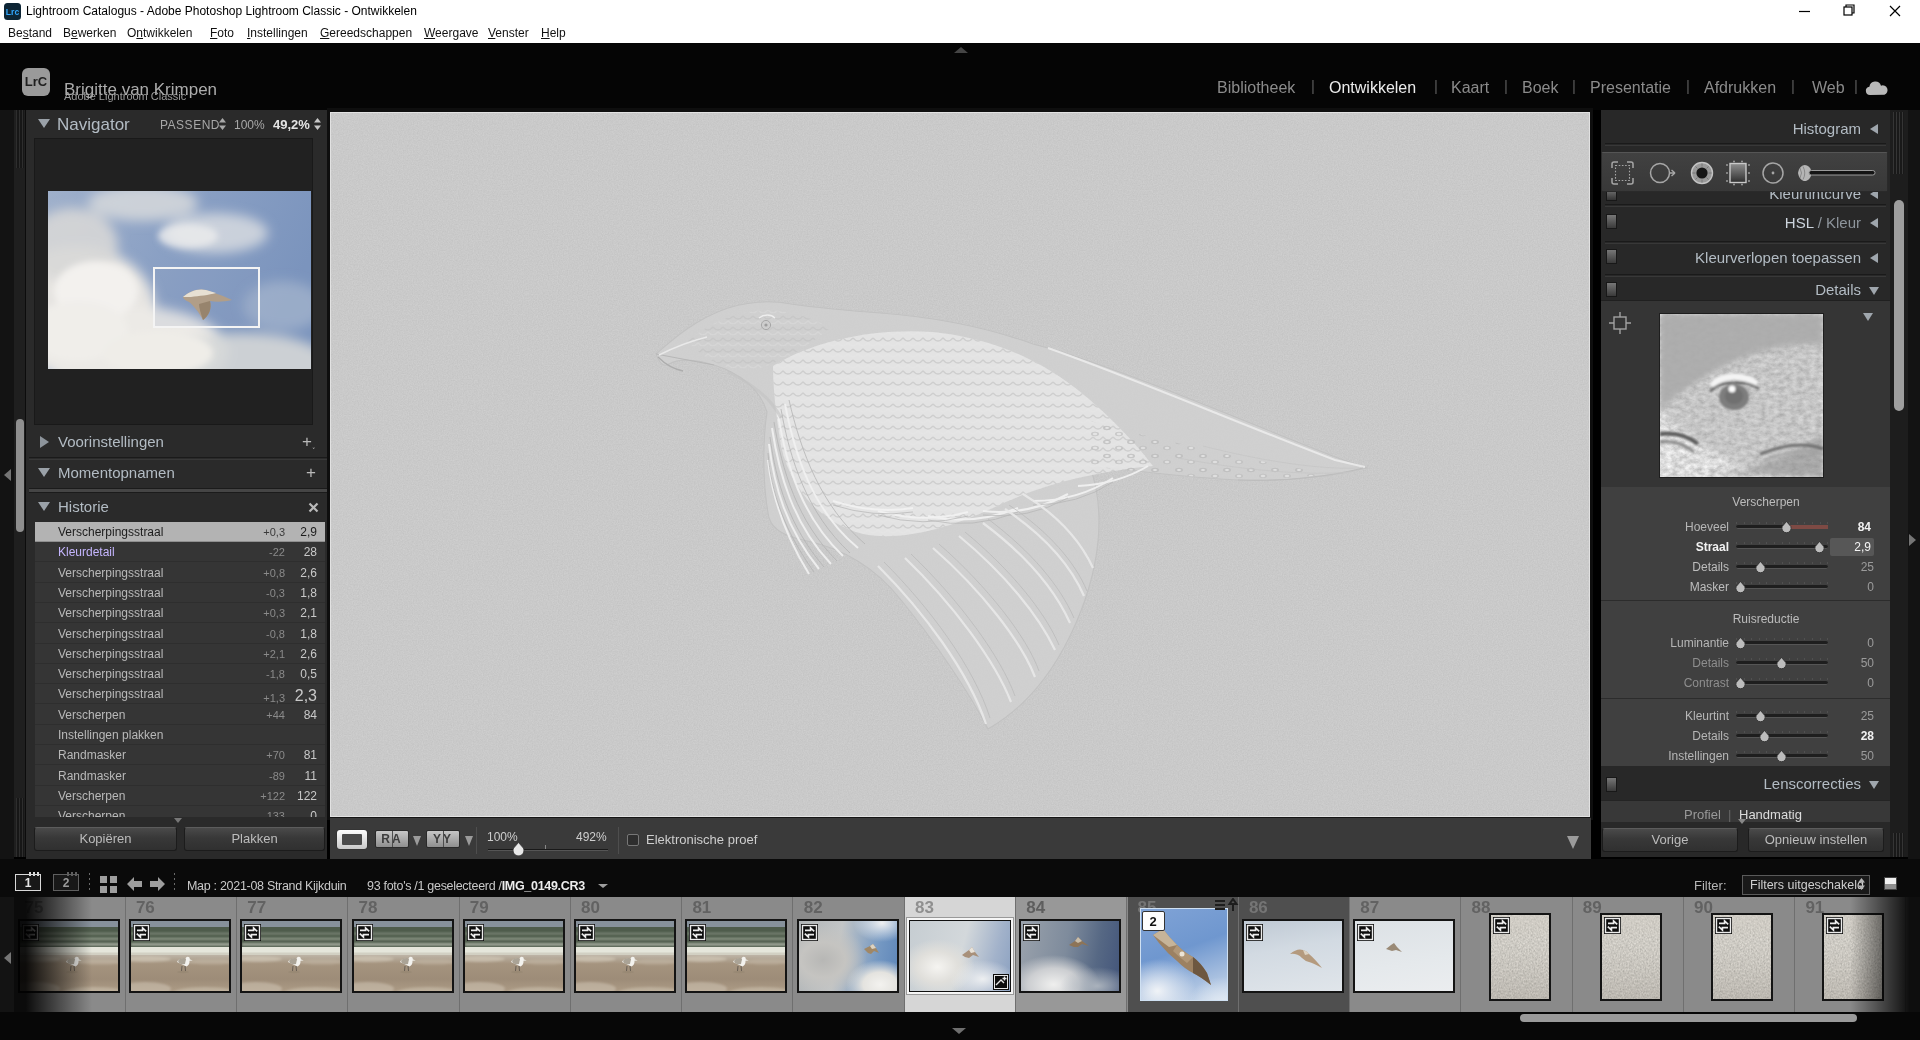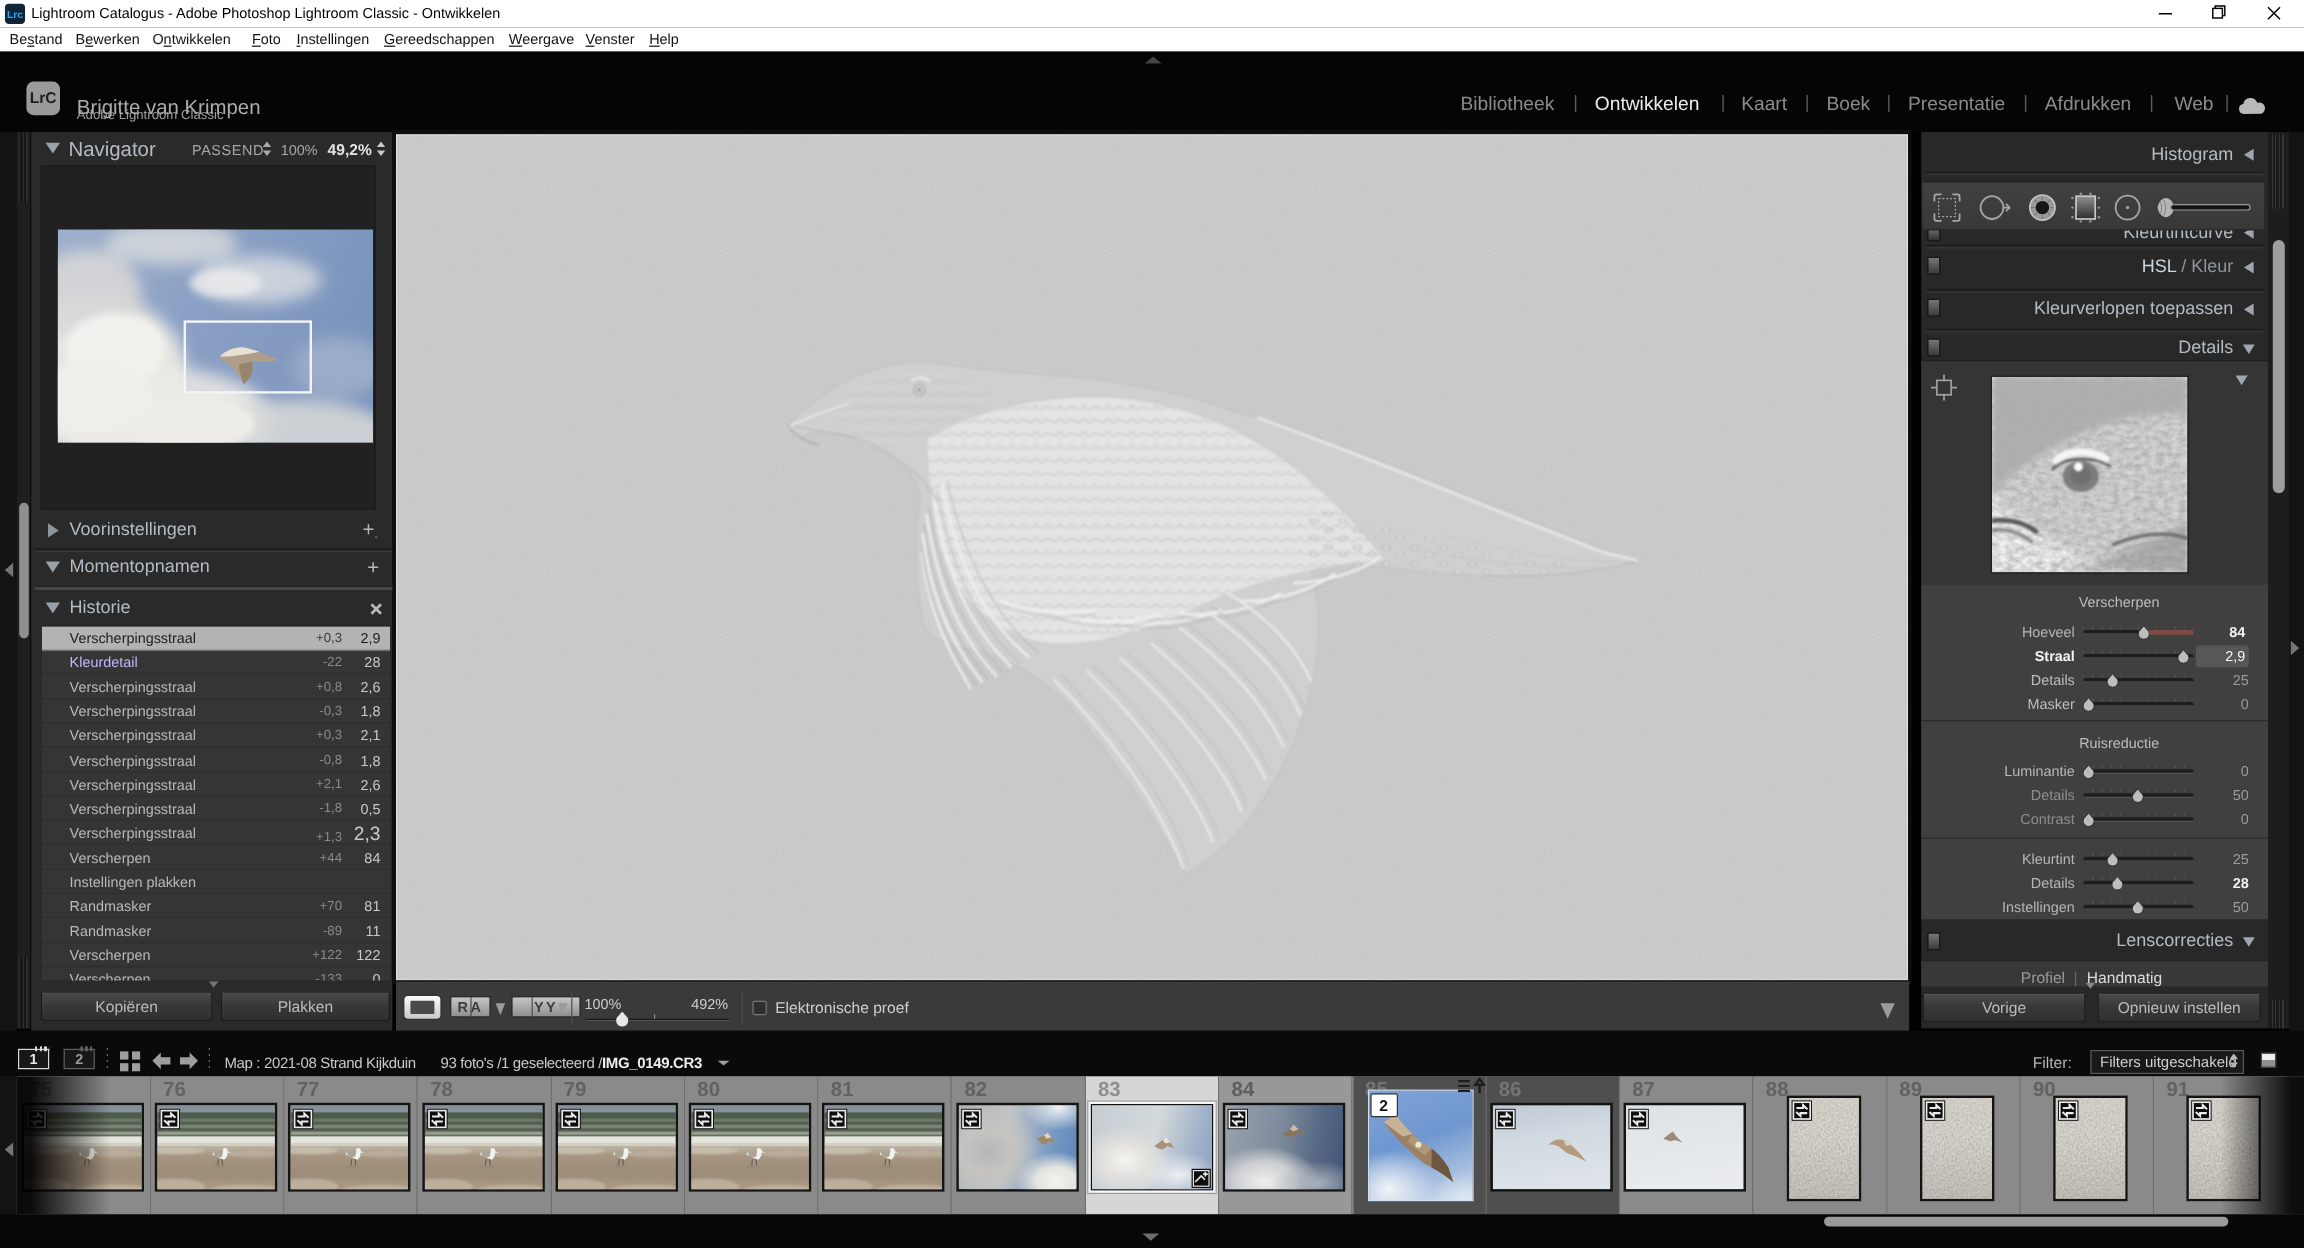--- a/index.html
+++ b/index.html
@@ -591,21 +591,21 @@
   <div class="abs" style="left:137px;top:709px;width:0;height:0;border-left:4px solid transparent;border-right:4px solid transparent;border-top:5px solid #888;"></div>
   <div class="btn" style="left:1px;top:718px;width:136px;">Vorige</div>
   <div class="btn" style="left:147px;top:718px;width:136px;">Opnieuw instellen</div>
 </div>
 <div class="abs" id="toolbar">
   <div class="abs" style="left:7px;top:12px;width:30px;height:19px;border-radius:3px;background:linear-gradient(#fdfdfd,#c9c9c9);box-shadow:0 0 1px #111;">
       <div class="abs" style="left:5px;top:4px;width:20px;height:11px;background:#4a4a4a;border-radius:1px;"></div>
     </div>
   <div class="abs" style="left:45px;top:12px;width:34px;height:18px;background:linear-gradient(#c6c6c6,#8f8f8f);border:1px solid #2a2a2a;border-radius:2px;color:#3d3d3d;font-size:12px;font-weight:bold;text-align:center;line-height:17px;letter-spacing:2px;">RA<div class="abs" style="left:16px;top:0;width:1px;height:16px;background:#4e4e4e;"></div></div>
   <div class="abs" style="left:83px;top:18px;width:0;height:0;border-left:4px solid transparent;border-right:4px solid transparent;border-top:10px solid #9b9b9b;"></div>
-  <div class="abs" style="left:96px;top:12px;width:58px;height:18px;background:linear-gradient(#c6c6c6,#8f8f8f);border:1px solid #2a2a2a;border-radius:2px;color:#3d3d3d;font-size:12px;font-weight:bold;text-align:center;line-height:17px;letter-spacing:2px;">YY<div class="abs" style="left:16px;top:0;width:1px;height:16px;background:#4e4e4e;"></div></div>
+  <div class="abs" style="left:96px;top:12px;width:34px;height:18px;background:linear-gradient(#c6c6c6,#8f8f8f);border:1px solid #2a2a2a;border-radius:2px;color:#3d3d3d;font-size:12px;font-weight:bold;text-align:center;line-height:17px;letter-spacing:2px;">YY<div class="abs" style="left:16px;top:0;width:1px;height:16px;background:#4e4e4e;"></div></div>
   <div class="abs" style="left:135px;top:18px;width:0;height:0;border-left:4px solid transparent;border-right:4px solid transparent;border-top:10px solid #9b9b9b;"></div>
   <div class="abs" style="left:146px;top:9px;width:1px;height:27px;background:#4e4e4e;"></div>
   <div class="abs" style="left:157px;top:12px;font-size:12px;color:#cecece;">100%</div>
   <div class="abs" style="left:246px;top:12px;font-size:12px;color:#cecece;">492%</div>
   <div class="abs" style="left:158px;top:31px;width:120px;height:2px;background:#191919;border-bottom:1px solid #555;"></div>
   <div class="abs" style="left:215px;top:27px;width:1px;height:4px;background:#888;"></div>
   <svg class="abs" style="left:182px;top:24px" width="13" height="14" viewBox="0 0 13 14">
       <path d="M6.5 0.5 L11.3 6 A5.4 5.4 0 1 1 1.7 6 Z" fill="#e8e8e8" stroke="#333" stroke-width="0.8"></path>
     </svg>
   <div class="abs" style="left:288px;top:9px;width:1px;height:27px;background:#4e4e4e;"></div>

